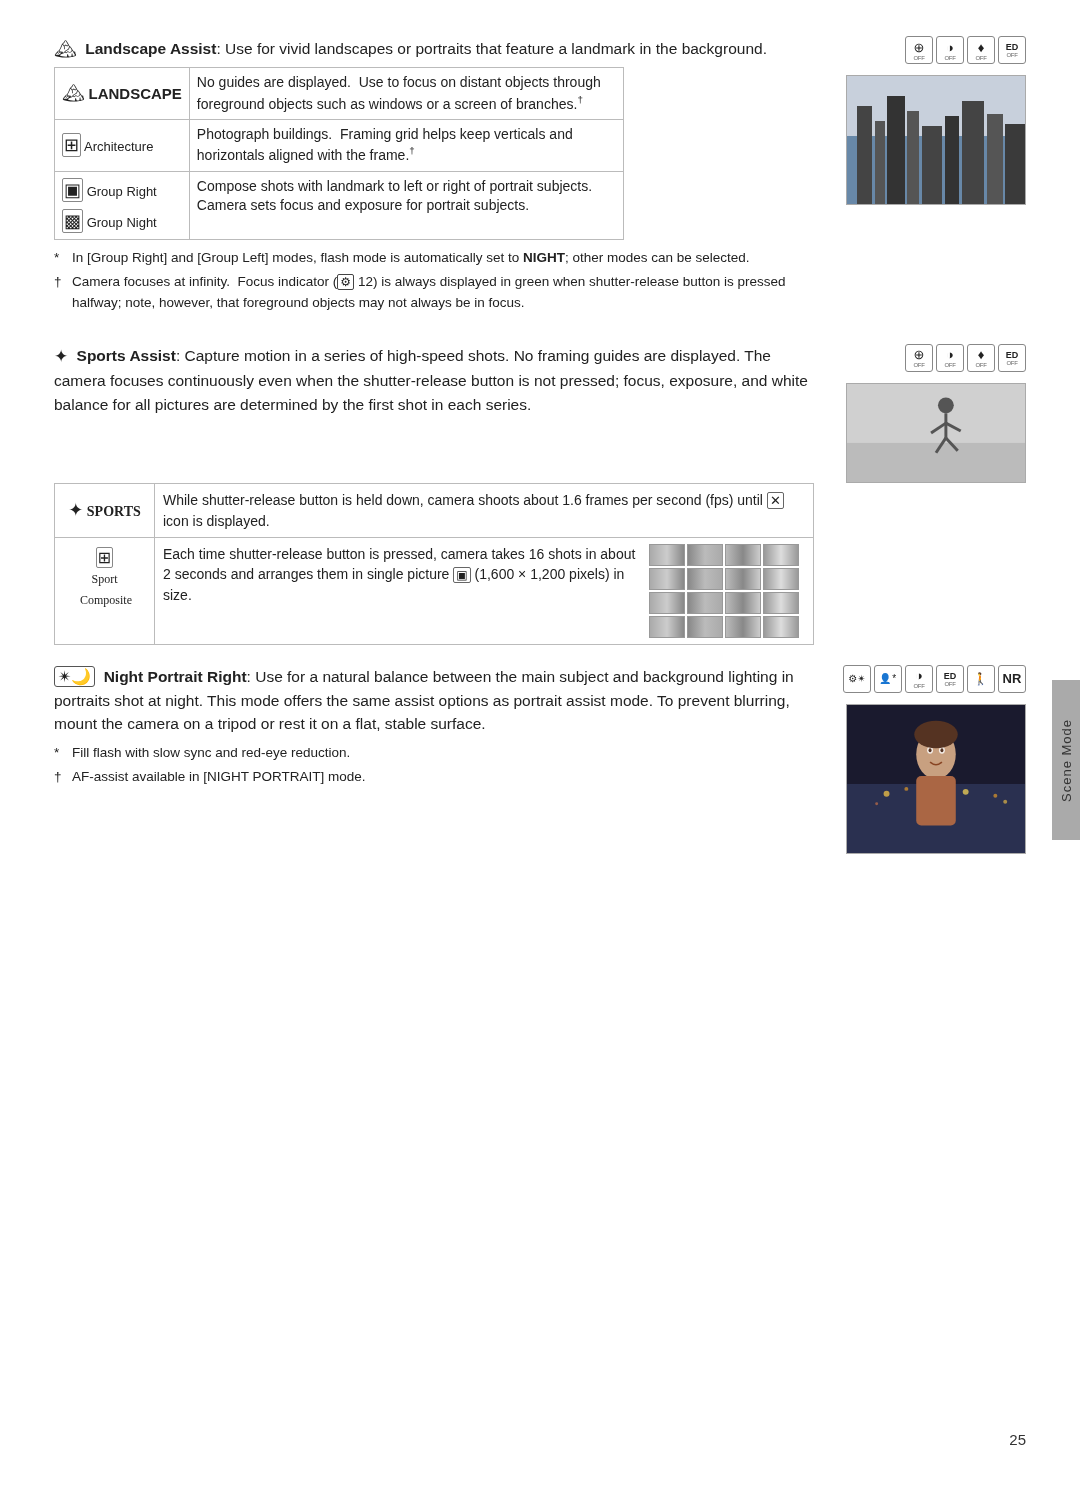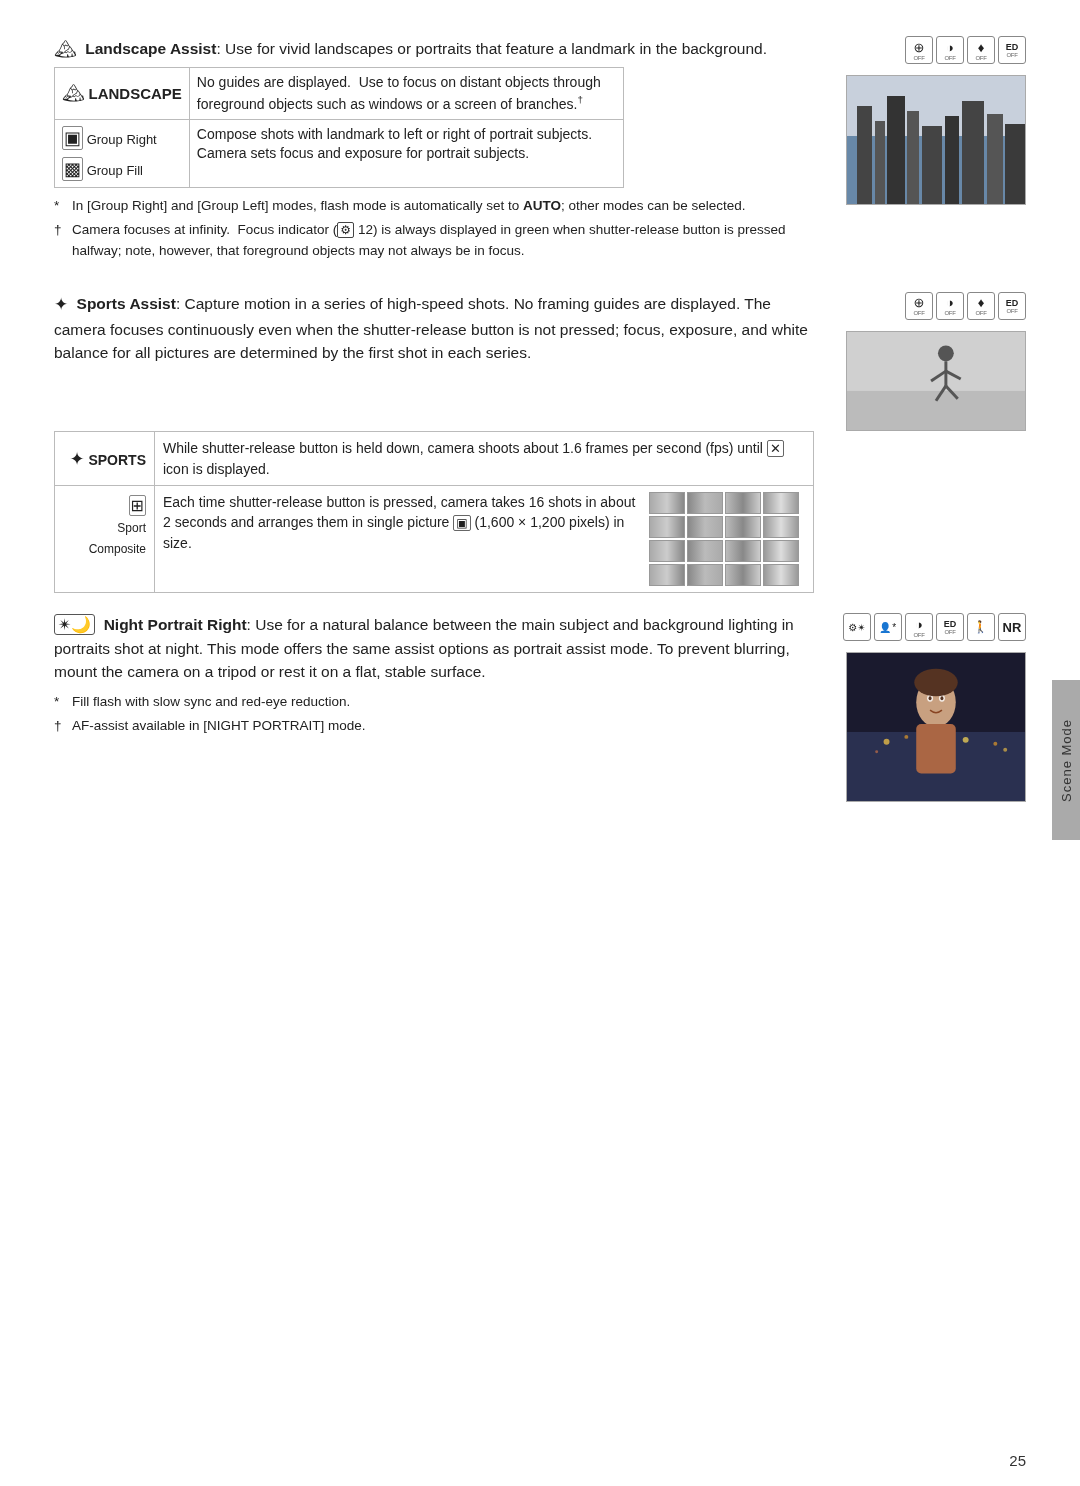--- a/index.html
+++ b/index.html
@@ -111,22 +111,23 @@
       border: 1px solid #bbb;
     }
     .sports-table td {
       border: 1px solid #bbb;
       padding: 6px 8px;
       vertical-align: middle;
       line-height: 1.45;
     }
     .sports-table td.icon-cell {
       width: 100px;
-      text-align: right;
+      text-align: center;
       vertical-align: middle;
+      font-family: Liberation Serif, serif;
     }
 
     
     .night-section {
       margin-top: 12px;
     }
 
     
     .side-tab {
       position: absolute;
@@ -143,21 +144,21 @@
       writing-mode: vertical-rl;
       transform: rotate(180deg);
       font-size: 13px;
       color: #333;
       letter-spacing: 1px;
     }
 
     
     .page-number {
       position: absolute;
-      bottom: 17px;
+      bottom: 38px;
       right: 54px;
       font-size: 15px;
       color: #333;
     }
 
     
     b { font-weight: bold; }
 
     
     sup { vertical-align: super; font-size: 0.7em; }
@@ -229,42 +230,49 @@
 
               <tr>
                 <td class="icon-cell">
                   <span style="font-size:18px;">🏔</span>
                   <span style="font-size:15px; font-weight:bold;"> LANDSCAPE</span>
                 </td>
                 <td>No guides are displayed.&nbsp; Use to focus on distant objects through foreground objects such as windows or a screen of branches.<sup>†</sup></td>
               </tr>
 
 
+              <tr>
+                <td class="icon-cell">
+                  <span style="font-size:18px; border:1.5px solid #888; padding:1px; border-radius:2px;">⊞</span>
+                  <span> Architecture</span>
+                </td>
+                <td>Photograph buildings.&nbsp; Framing grid helps keep verticals and horizontals aligned with the frame.<sup>†</sup></td>
+              </tr>
 
               <tr>
                 <td class="icon-cell" style="vertical-align:top; padding-top:6px;">
                   <div>
                     <span style="font-size:18px; border:1.5px solid #888; padding:1px; border-radius:2px;">▣</span>
                     <span> Group Right</span>
                   </div>
                   <div style="margin-top:6px;">
                     <span style="font-size:18px; border:1.5px solid #888; padding:1px; border-radius:2px;">▩</span>
-                    <span> Group Fill</span>
+                    <span> Group Night</span>
                   </div>
                 </td>
                 <td>Compose shots with landmark to left or right of portrait subjects.&nbsp; Camera sets focus and exposure for portrait subjects.</td>
               </tr>
             </tbody>
           </table>
         </div>
 
         <div class="note-block">
           <div class="note-row">
             <span class="note-star">*</span>
-            <span>In [Group Right] and [Group Left] modes, flash mode is automatically set to <b>AUTO</b>; other modes can be selected.</span>
+            <span>In [Group Right] and [Group Left] modes, flash mode is automatically set to <b>NIGHT</b>; other modes can be selected.</span>
           </div>
           <div class="note-row">
             <span class="note-star">†</span>
             <span>Camera focuses at infinity.&nbsp; Focus indicator (<span style="font-size:12px; border:1px solid #444; padding:0 2px; border-radius:2px;">⚙</span> 12) is always displayed in green when shutter-release button is pressed halfway; note, however, that foreground objects may not always be in focus.</span>
           </div>
         </div>
 
       </div>
 
       <div class="section-right-col">

